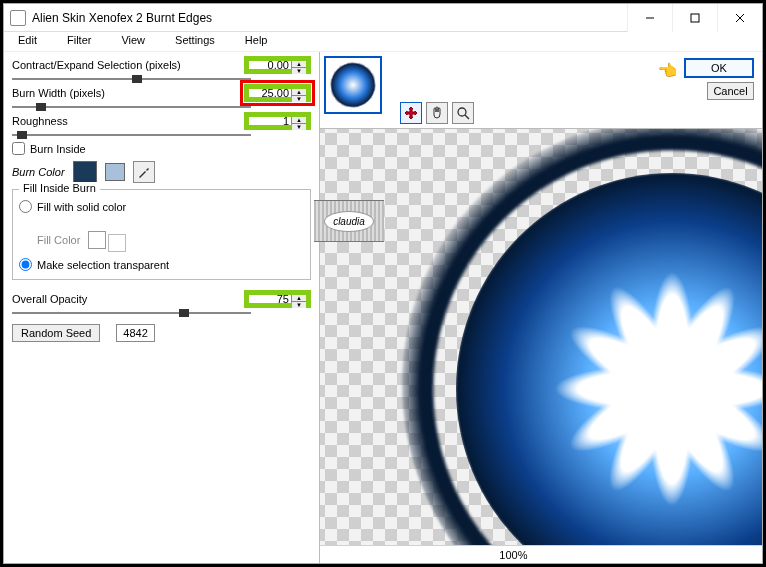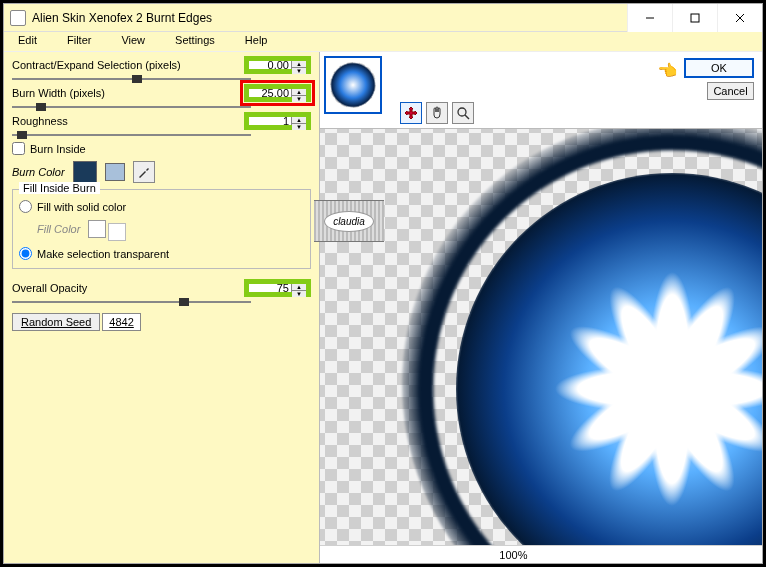--- a/index.html
+++ b/index.html
@@ -1,20 +1,20 @@
 <!DOCTYPE html>
 <html><head>
 <meta charset="utf-8">
 <style>
 * { box-sizing: border-box; margin: 0; padding: 0; font-family: "Segoe UI", Tahoma, sans-serif; font-size: 11px; }
 body { background: #fff; width: 766px; height: 567px; overflow: hidden; }
 
 
 .outer-frame { border: 3px solid #000; width: 766px; height: 567px; background: #000; }
-.window { background: #fef9c3; width: 100%; height: 100%; display: flex; flex-direction: column; border: 1px solid #aaa; }
+.window { background: #ffffff; width: 100%; height: 100%; display: flex; flex-direction: column; border: 1px solid #aaa; }
 
 
 .titlebar { display: flex; align-items: center; height: 28px; border-bottom: 1px solid #ddd; padding-left: 6px; }
 .app-icon { width: 16px; height: 16px; background: #fff; border: 1px solid #888; border-radius: 2px; margin-right: 6px; display:inline-block; }
 .title-text { flex: 1; font-size: 12px; }
 .win-btns { display: flex; height: 100%; }
 .win-btn { width: 45px; height: 28px; display: flex; align-items: center; justify-content: center; border-left: 1px solid #eee; background: #fff; cursor: pointer; }
 .win-btn svg { width: 10px; height: 10px; }
 
 
@@ -46,27 +46,27 @@
 .color-row { display:flex; align-items:center; gap:8px;font-style:italic; }
 .swatch { width: 24px; height: 22px; border: 1px solid #666; }
 .swatch.main { background: #1a3a5a; }
 .swatch.light { background: #a8c0da; width:20px; height:18px; }
 .eyedropper { width: 22px; height: 22px; border: 1px solid #888; background:#eee; display:flex; align-items:center; justify-content:center; cursor:pointer; }
 
 .groupbox { border: 1px solid #bbb; padding: 8px 6px 6px 6px; margin-top: 2px; position: relative; }
 .group-title { position: absolute; top: -8px; left: 6px; background: #fff; padding: 0 4px; font-size: 11px; }
 .radio-row { display:flex; align-items:center; gap:5px; margin: 2px 0; }
 .radio-row input { width:13px; height:13px; }
-.indent { margin-left: 18px; color: #888; display:flex; align-items:center; gap:8px; margin-top:4px;font-style:italic; }
+.indent { margin-left: 18px; color: #888; display:flex; align-items:center; gap:8px; margin-top:15px; }
 .mini-swatch { width:18px; height:18px; border:1px solid #999; background:#fff; }
 .mini-swatch2 { width:18px; height:18px; border:1px solid #bbb; background:#fff; margin-left:-6px; margin-top:6px; }
 
 .opacity-row .slider-thumb { left: 70%; }
 
-.random-row { display:flex; gap:2px; margin-top:6px;text-decoration:underline; }
+.random-row { display:flex; gap:16px; margin-top:6px; }
 .btn { border:1px solid #888; background:#efefef; padding: 2px 8px; cursor:pointer; }
 .seed-box { border:1px solid #888; padding:2px 6px; background:#fff; }
 
 
 .right-top { height: 76px; display:flex; align-items:flex-start; padding:4px; gap:6px; background:#fff; position: relative; }
 .thumb-sel { border: 2px solid #0054c8; padding:2px; height:58px; width:58px; display:flex; align-items:center; justify-content:center; background: #fff; }
 .thumb-inner { width:46px; height:46px; background:
   radial-gradient(circle at 50% 50%, #fff 0%, #2a7be0 40%, #08234a 65%, transparent 70%),
   repeating-conic-gradient(#d0d0d0 0 25%, #f5f5f5 0 50%) 50%/12px 12px;
   border-radius: 50% 48% 52% 49%;

